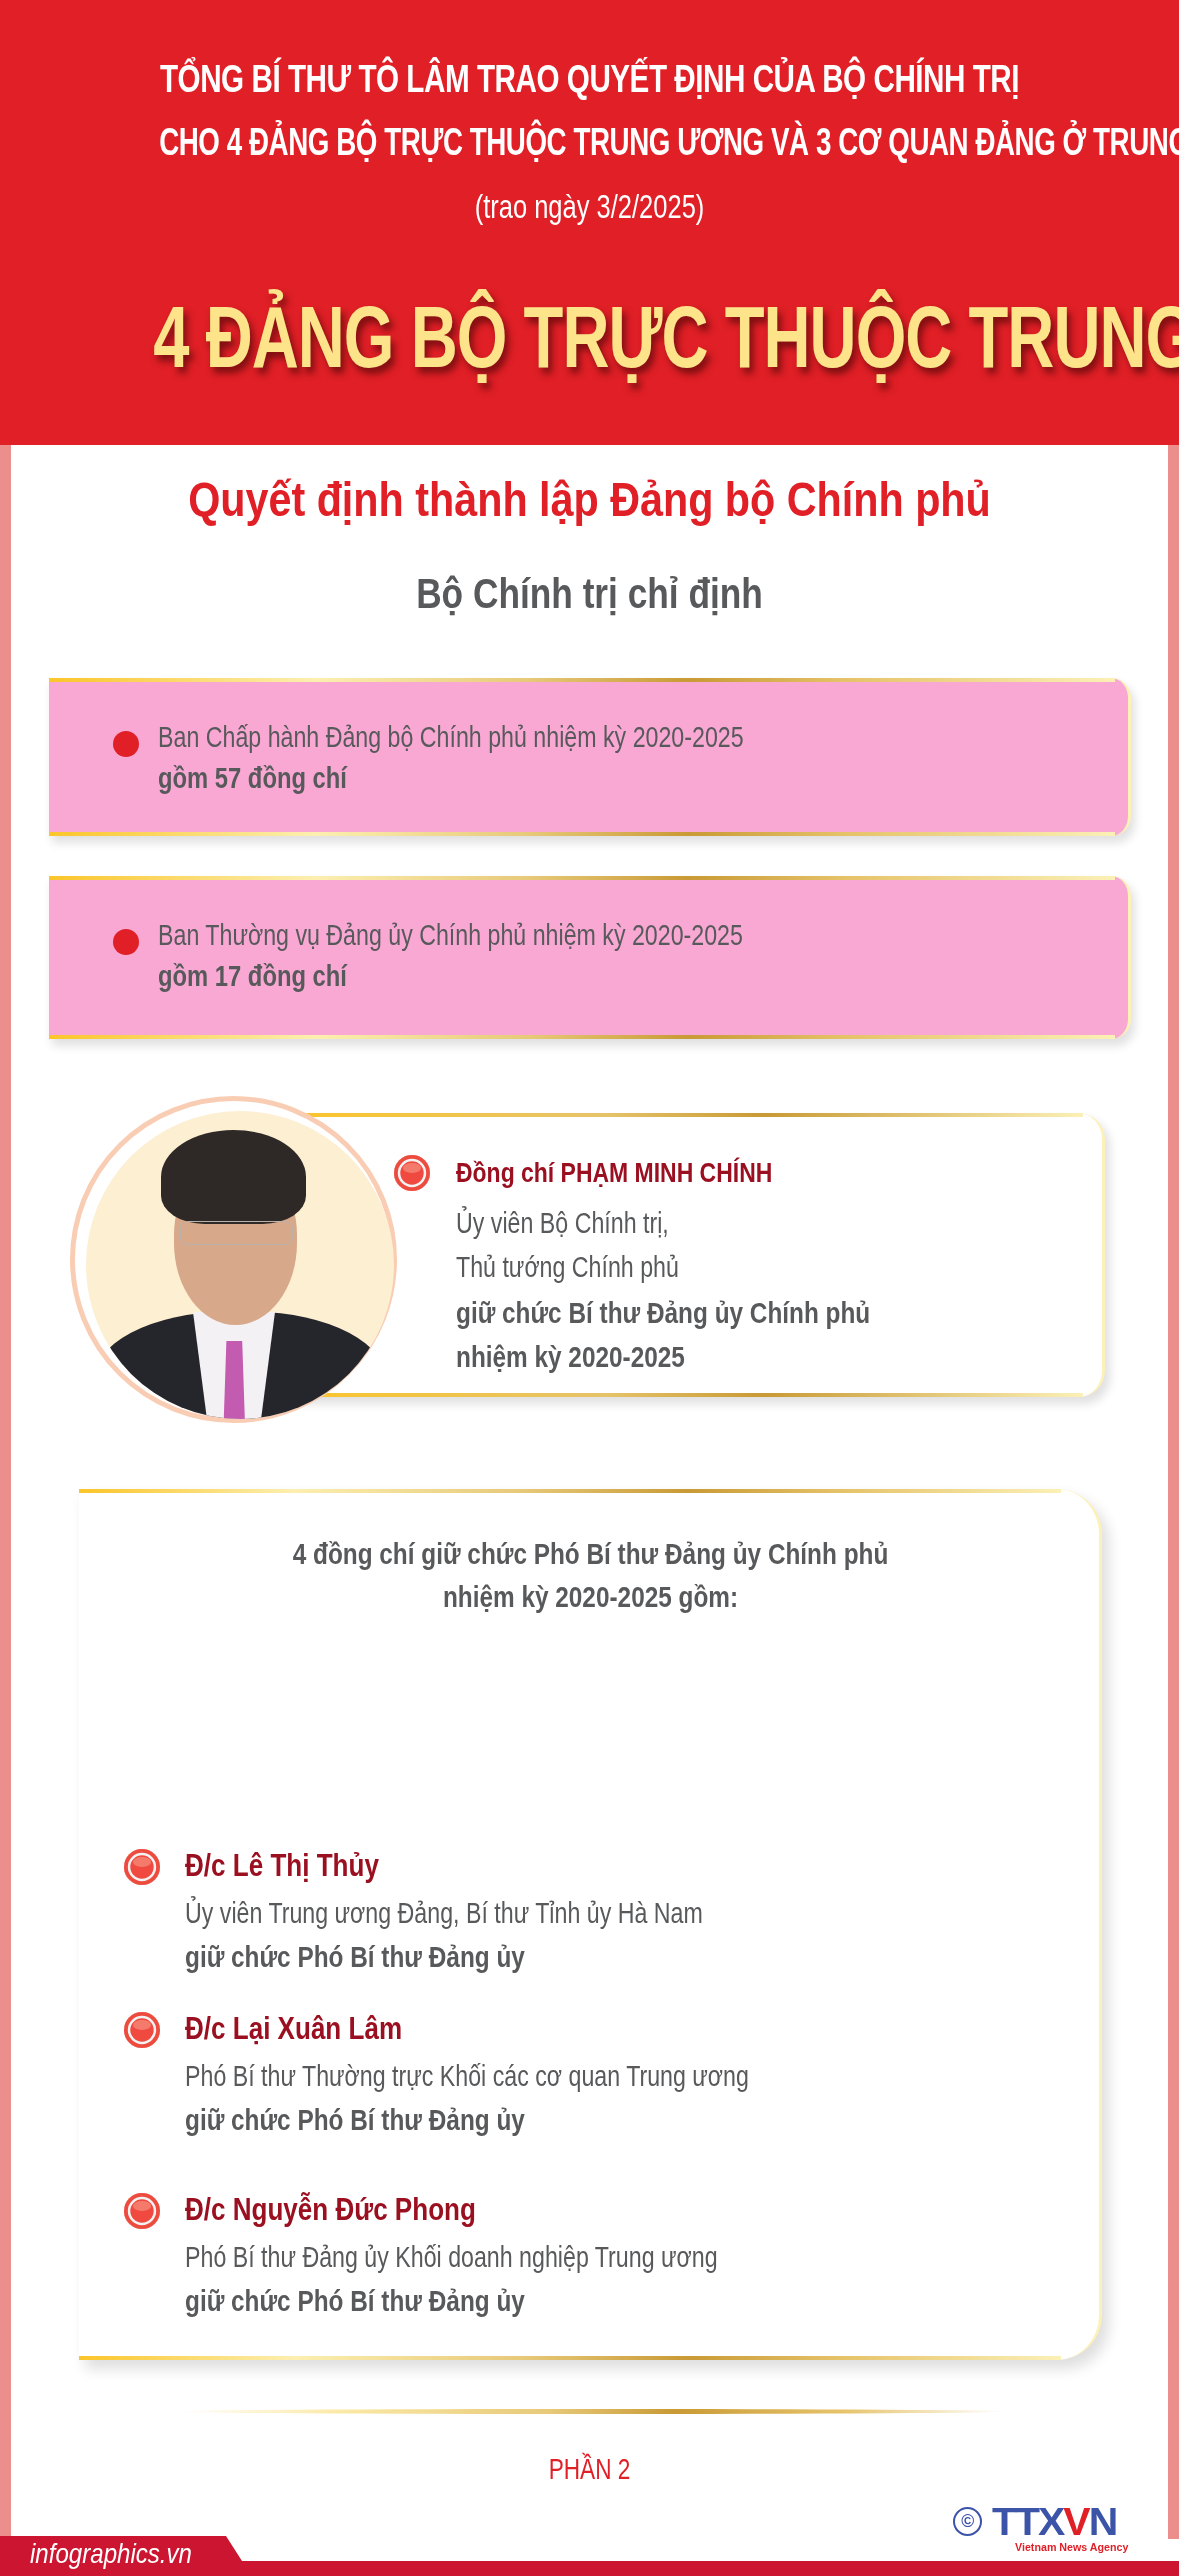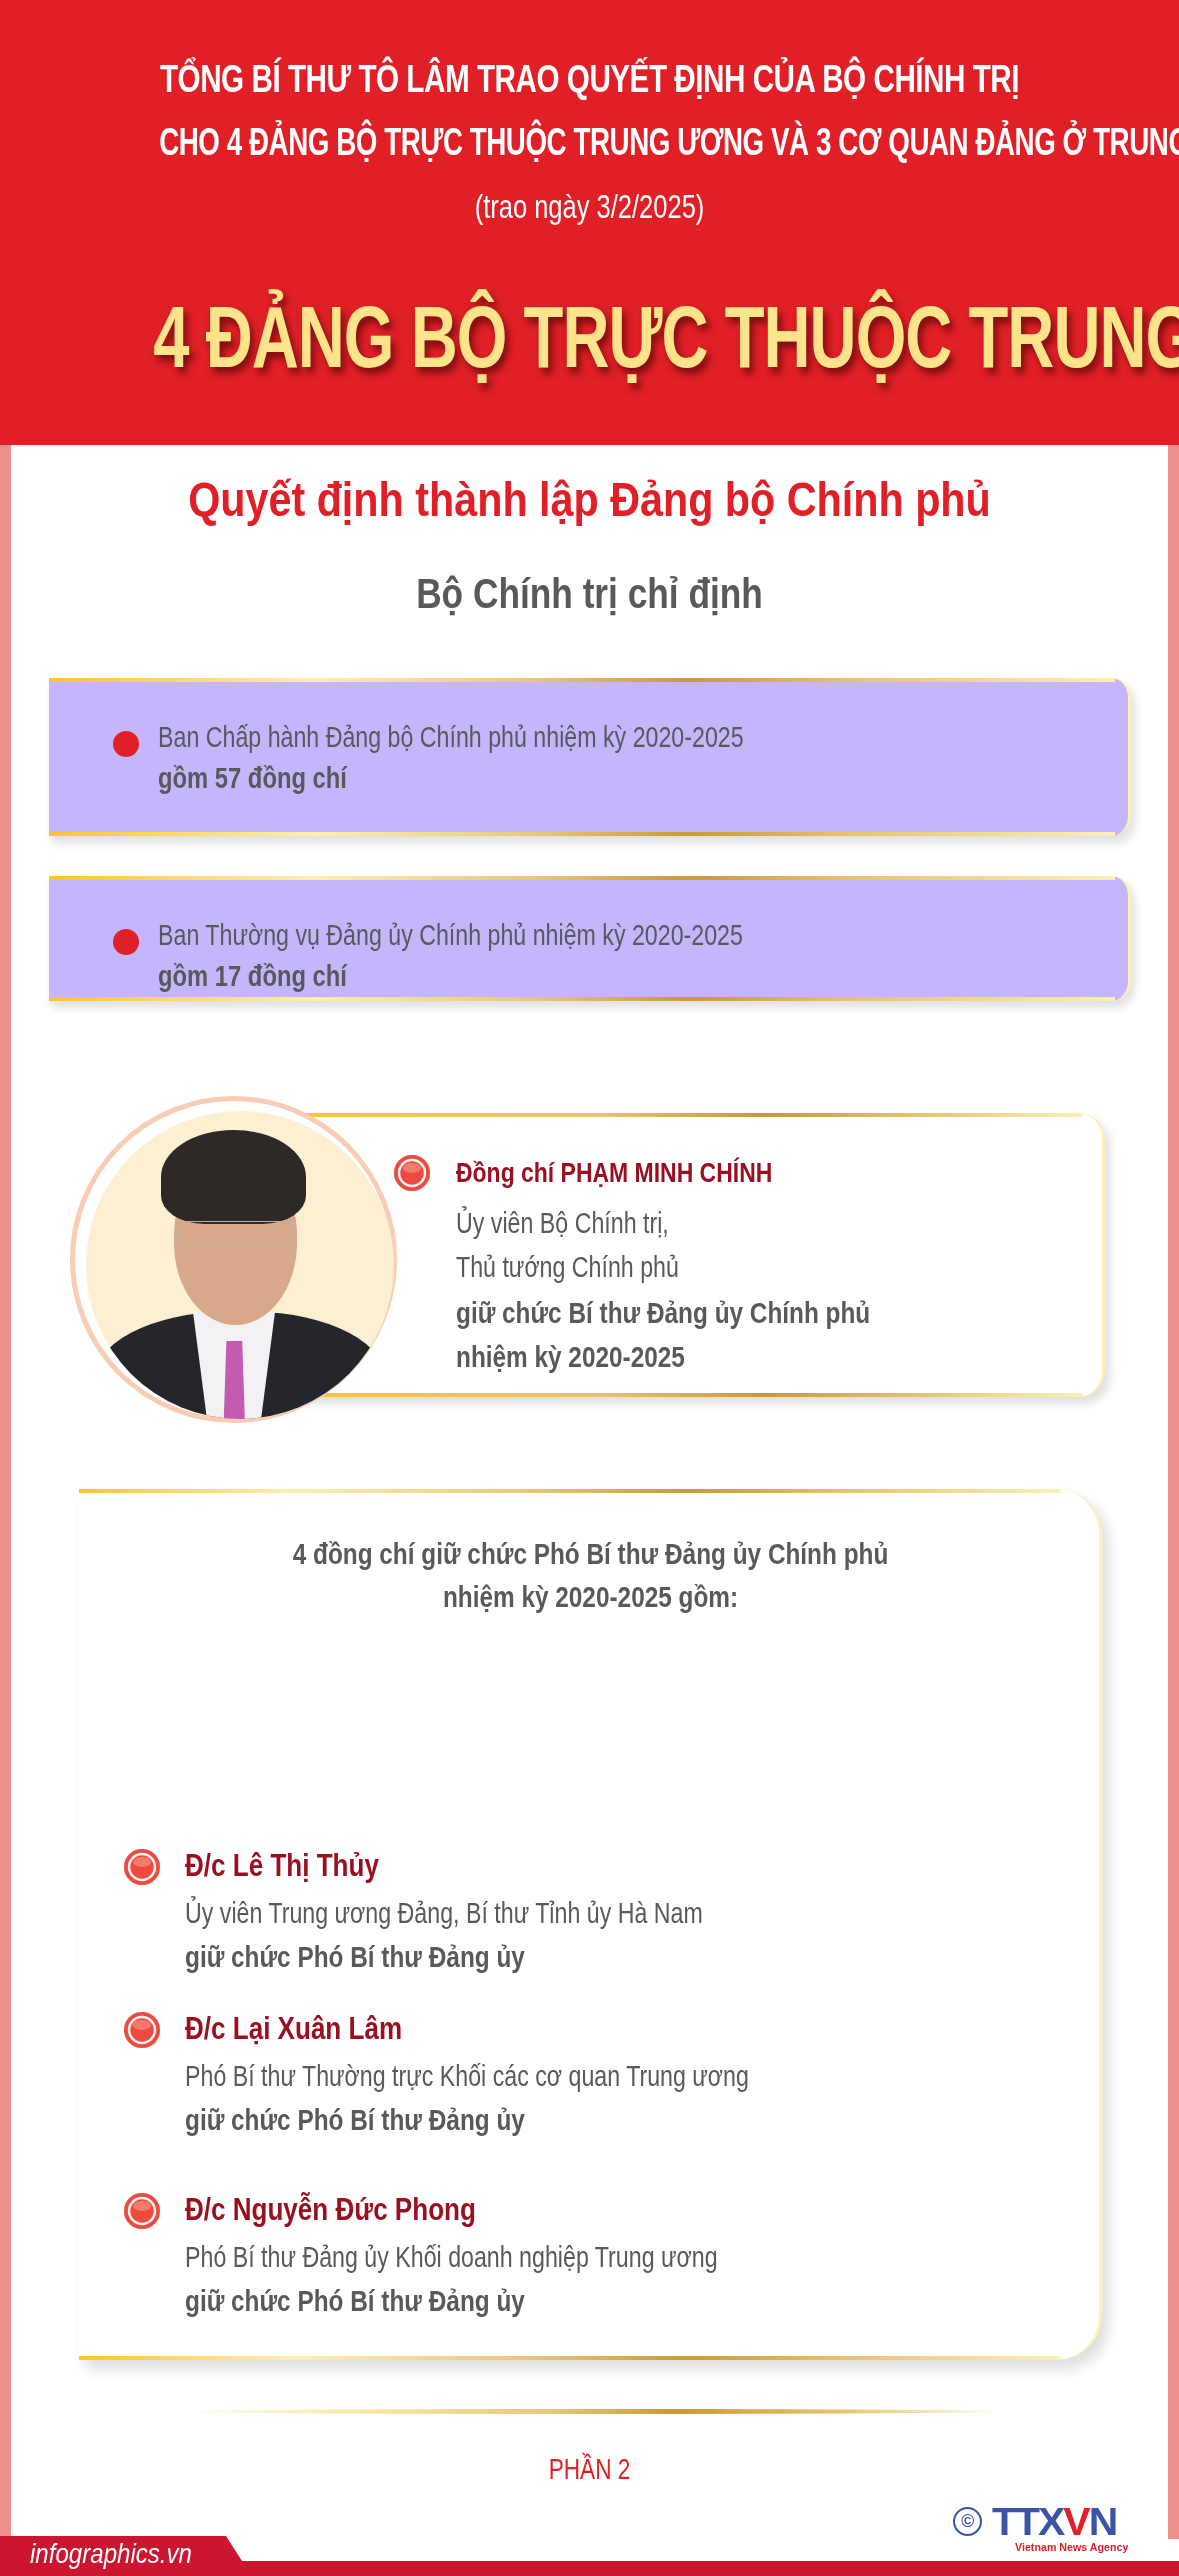--- a/index.html
+++ b/index.html
@@ -16,29 +16,29 @@
            text-shadow: 5px 6.3px 8.8px rgba(90,10,10,0.75); }
 
   .side-left { position: absolute; left: 0; top: 445px; width: 11.3px; height: 2094px; background: #ec8f8c; }
   .side-right { position: absolute; right: 0; top: 445px; width: 11.3px; height: 2094px; background: #ec8f8c; }
 
   .sec-title { position: absolute; left: 0; width: 1179px; top: 472px; text-align: center; color: #e01f26;
                font-weight: bold; font-size: 48px; transform: scaleX(0.86); white-space: nowrap; }
   .sec-sub { position: absolute; left: 0; width: 1179px; top: 569px; text-align: center; color: #58595b;
              font-weight: bold; font-size: 43px; transform: scaleX(0.82); white-space: nowrap; }
 
-  .card { position: absolute; background: #c4b5fd; box-shadow: 3.8px 6.3px 10px rgba(0,0,0,0.12);
+  .card { position: absolute; background: #f9a8d4; box-shadow: 3.8px 6.3px 10px rgba(0,0,0,0.12);
           border-radius: 0 20px 20px 0; border-right: 3.1px solid #fcf1b8; }
   .card::before, .card::after { content: ""; position: absolute; left: 0; right: 12.6px; height: 3.8px;
           background: linear-gradient(90deg, #fbc52a 0%, #fcefb0 25%, #e7c979 45%, #c99a35 60%, #e6c36a 75%, #fbf0b6 100%); }
   .card::before { top: 0; }
   .card::after { bottom: 0; }
 
   .card1 { left: 49px; top: 678px; width: 1082px; height: 158px; }
-  .card2 { left: 49px; top: 876px; width: 1082px; height: 125px; }
+  .card2 { left: 49px; top: 876px; width: 1082px; height: 163px; }
 
   .dot { position: absolute; width: 26.4px; height: 26.4px; border-radius: 50%; background: #e01f26; }
   .card-text { position: absolute; left: 109px; color: #58595b; white-space: nowrap; transform-origin: left center; }
   .card-line1 { top: 43px; font-size: 29px; transform: scaleX(0.80); }
   .card-line2 { top: 84px; font-size: 29px; font-weight: bold; transform: scaleX(0.82); }
 
   .portrait-ring { position: absolute; left: 70px; top: 1096px; width: 327px; height: 327px; border-radius: 50%;
                    border: 5px solid #f9cdb4; background: #ffffff; }
   .portrait { position: absolute; left: 86px; top: 1111px; width: 308px; height: 308px; border-radius: 50%;
               background: #fdefd2; overflow: hidden; }

